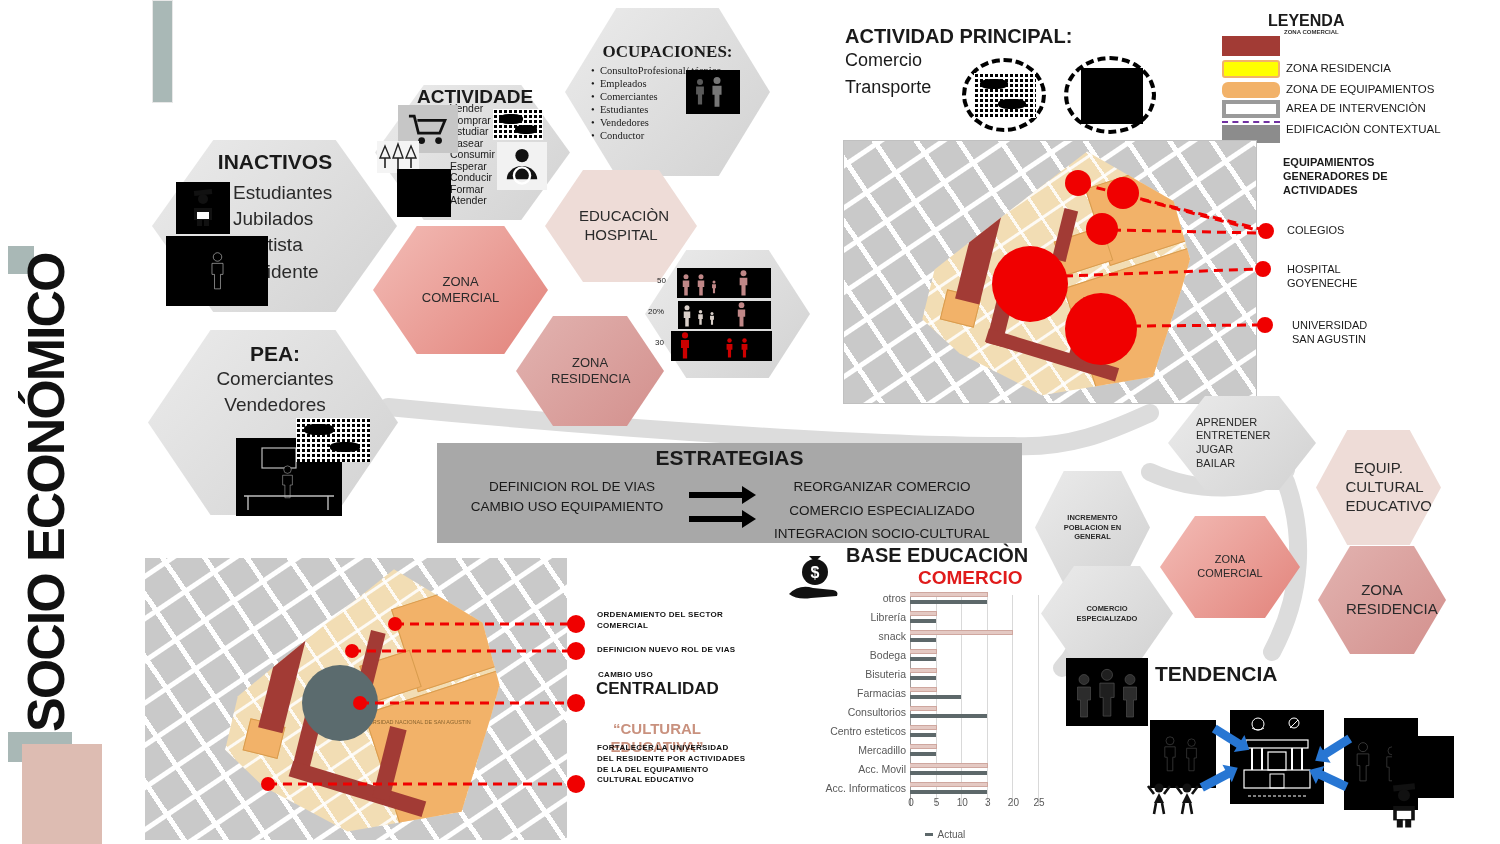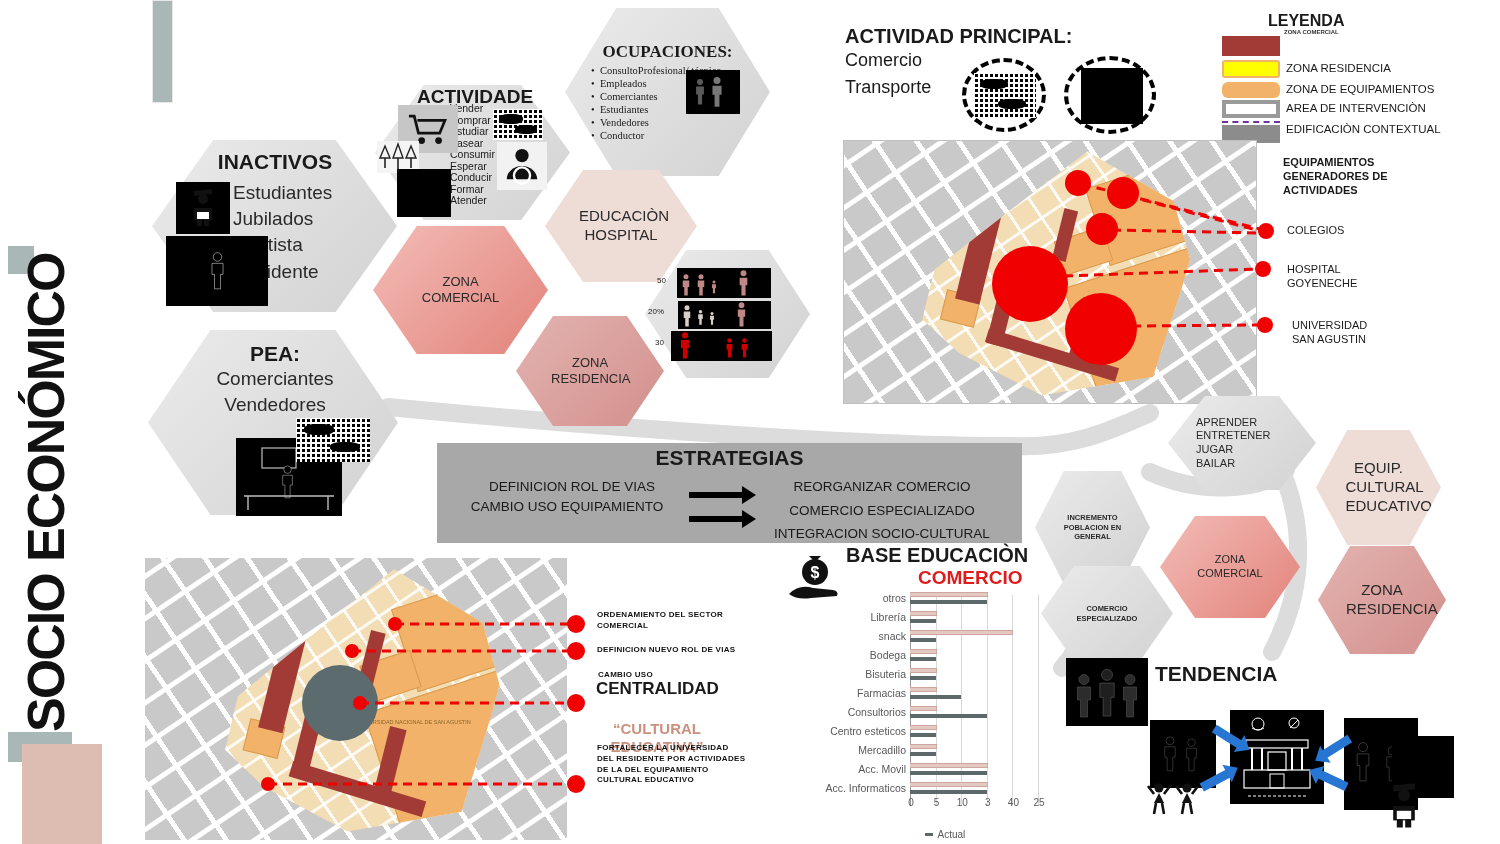--- a/index.html
+++ b/index.html
@@ -445,21 +445,21 @@
             <div class="bc-bar s0" style="width: 76.8px;"></div>
             <div class="bc-bar s1" style="width: 76.8px;"></div>
           </div>
         </div>
       </div>
     <div style="position:relative;left:90px;width:128px;height:14px;font-size:10px;color:#595959;">
         <span style="position: absolute; left: -6px; top: 0px; width: 14px; text-align: center;">0</span>
         <span style="position: absolute; left: 19.6px; top: 0px; width: 14px; text-align: center;">5</span>
         <span style="position: absolute; left: 45.2px; top: 0px; width: 14px; text-align: center;">10</span>
         <span style="position: absolute; left: 70.8px; top: 0px; width: 14px; text-align: center;">3</span>
-        <span style="position: absolute; left: 96.4px; top: 0px; width: 14px; text-align: center;">40</span>
+        <span style="position: absolute; left: 96.4px; top: 0px; width: 14px; text-align: center;">20</span>
         <span style="position: absolute; left: 122px; top: 0px; width: 14px; text-align: center;">25</span>
       </div>
     <div style="position:relative;left:30px;margin-top:2px;font-size:10px;color:#595959;display:flex;gap:14px;align-items:center;">
       <span style="display:flex;align-items:center;gap:4px;margin-top:32px;">
         <span style="width:8px;height:3px;background:#e4c9c3;display:inline-block;"></span>
           <span>Proyeccion</span>
       </span>
       <span style="display:flex;align-items:center;gap:4px;">
         <span style="width:8px;height:3px;background:#5d686a;display:inline-block;"></span>
           <span>Actual</span>

